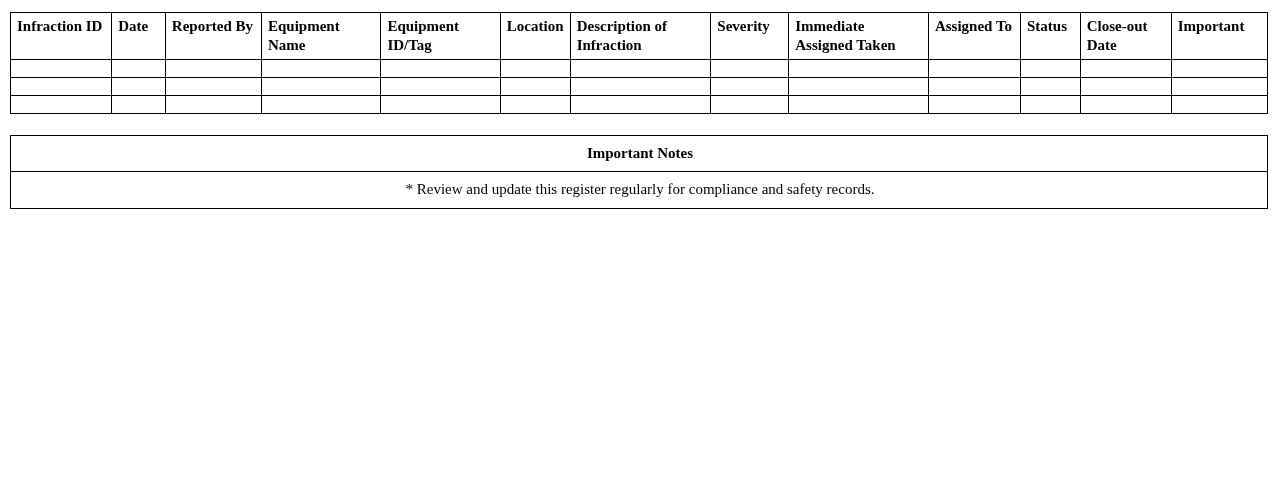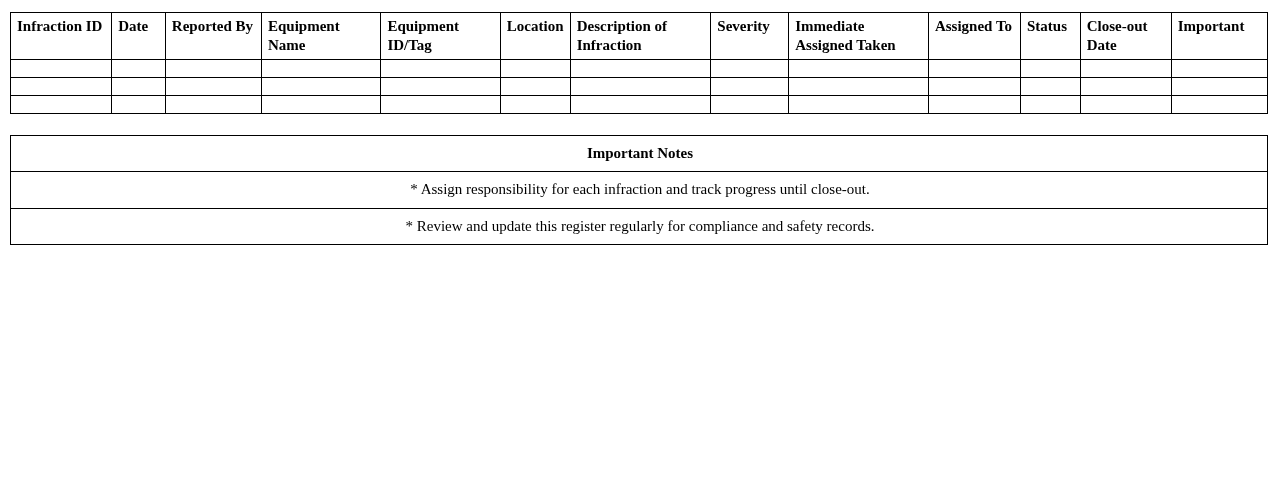--- a/index.html
+++ b/index.html
@@ -156,22 +156,19 @@
     </tbody>
   </table>
 
   <div class="notes-wrap">
     <table class="notes">
       <tbody>
         <tr>
           <td class="notes-header">Important Notes</td>
         </tr>
         <tr>
-          <td>* Assign responsibility for each infraction and track progress until close-out.</td>
-        </tr>
-        <tr>
           <td>* Review and update this register regularly for compliance and safety records.</td>
         </tr>
       </tbody>
     </table>
   </div>
 
 </div>
 
 </body></html>

